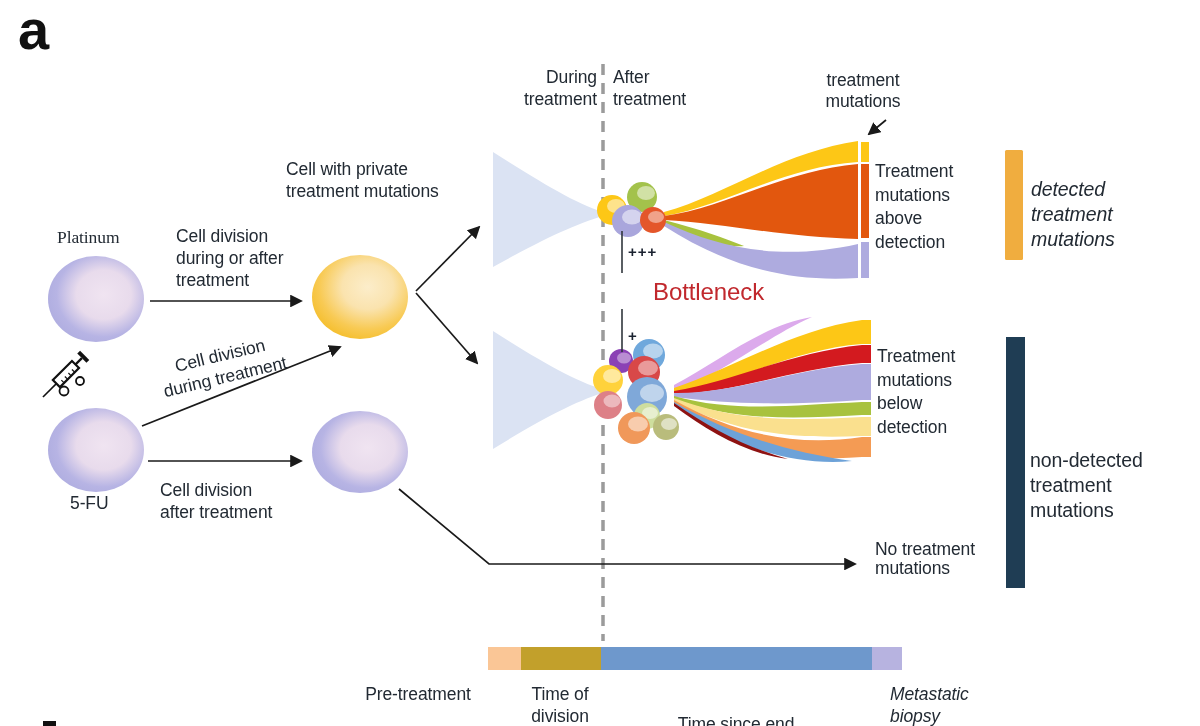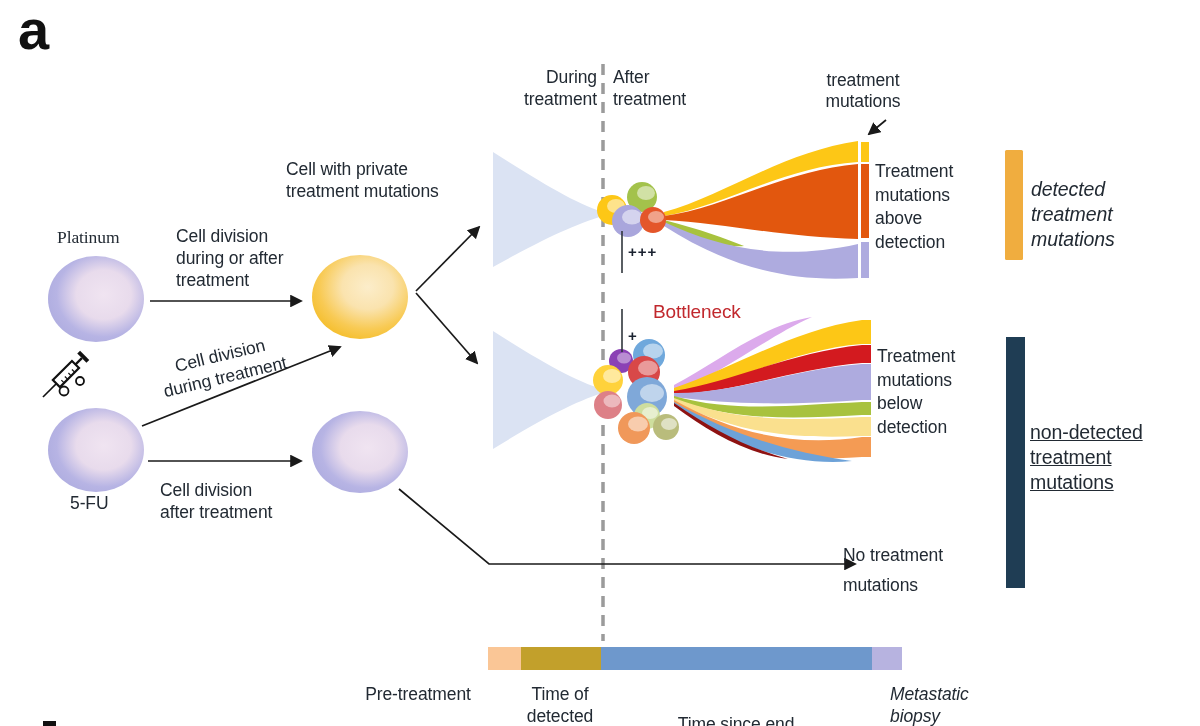--- a/index.html
+++ b/index.html
@@ -7,21 +7,21 @@
     position:relative;width:1200px;height:726px;background:#ffffff;overflow:hidden;
     font-family:"Liberation Sans", sans-serif;color:#222a33;
   }
   #stage svg{position:absolute;left:0;top:0;}
   .lbl{
     position:absolute;font-size:17.5px;line-height:22px;white-space:pre-line;
     color:#222a33;letter-spacing:-0.1px;
   }
   .panel{font-size:56px;font-weight:700;color:#111;line-height:56px;}
   .big{font-size:19.5px;line-height:25px;}
-  .red{color:#c1282d;font-size:19px;margin-top:20px;}
+  .red{color:#c1282d;font-size:24px;}
   .plus{font-weight:700;font-size:15px;letter-spacing:1px;color:#1a2230;}
   .ctr{text-align:center;}
   .rt{text-align:right;}
   .rot{transform:rotate(-13.5deg);transform-origin:50% 50%;}
 </style>
 </head>
 <body>
 
 <div id="stage">
 
@@ -182,31 +182,31 @@
 detection</div>
   <div class="lbl" style="left:877px;top:345px;line-height:23.5px;">Treatment
 mutations
 below
 detection</div>
 
   <div class="lbl red" style="left:653px;top:281px;">Bottleneck</div>
   <div class="lbl plus" style="left:628px;top:241px;">+++</div>
   <div class="lbl plus" style="left:628px;top:325px;">+</div>
 
-  <div class="lbl" style="left:843px;top:540px;line-height:30px;">No treatment
+  <div class="lbl" style="left:875px;top:540px;line-height:19px;">No treatment
 mutations</div>
 
   <div class="lbl big" style="left:1031px;top:177px;font-style:italic;">detected
 treatment
 mutations</div>
-  <div class="lbl big" style="left:1030px;top:420px;text-decoration:underline;">non-detected
+  <div class="lbl big" style="left:1030px;top:448px;">non-detected
 treatment
 mutations</div>
 
   <div class="lbl ctr" style="left:352px;top:683px;width:132px;">Pre-treatment</div>
   <div class="lbl ctr" style="left:498px;top:683px;width:124px;">Time of
-detected</div>
+division</div>
   <div class="lbl ctr" style="left:652px;top:713px;width:168px;">Time since end
 of treatment</div>
   <div class="lbl" style="left:890px;top:683px;font-style:italic;">Metastatic
 biopsy</div>
 
 </div>
 
 </body></html>

